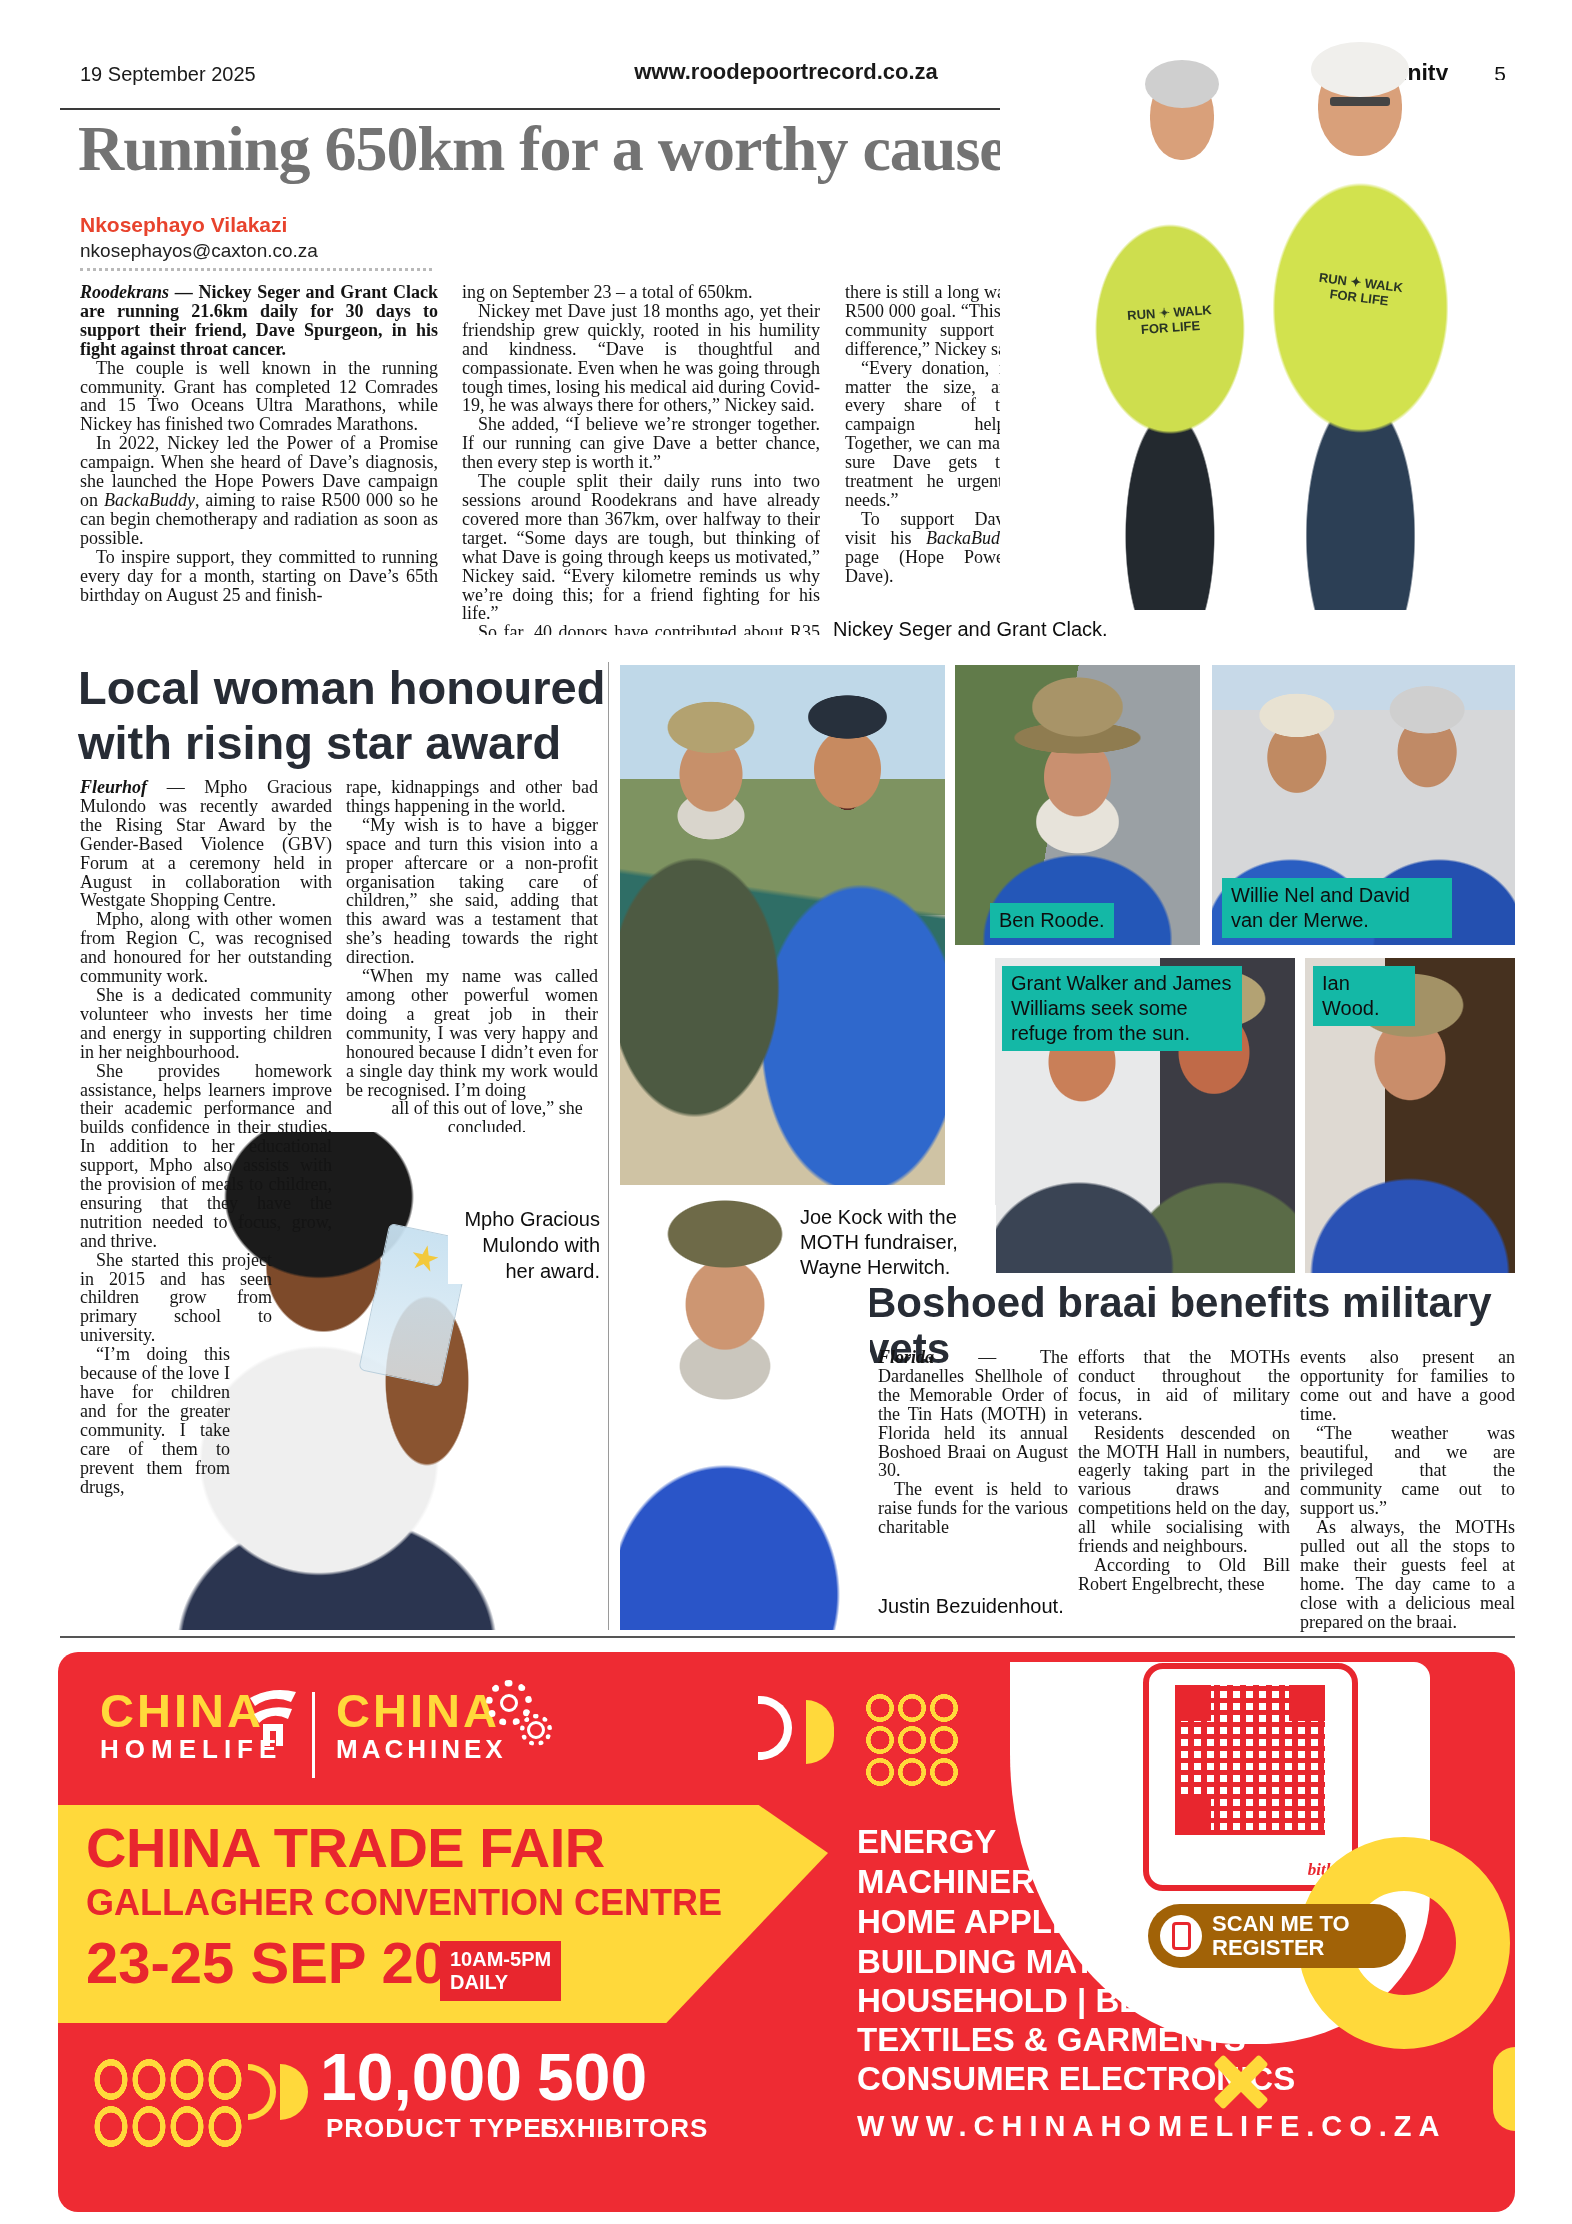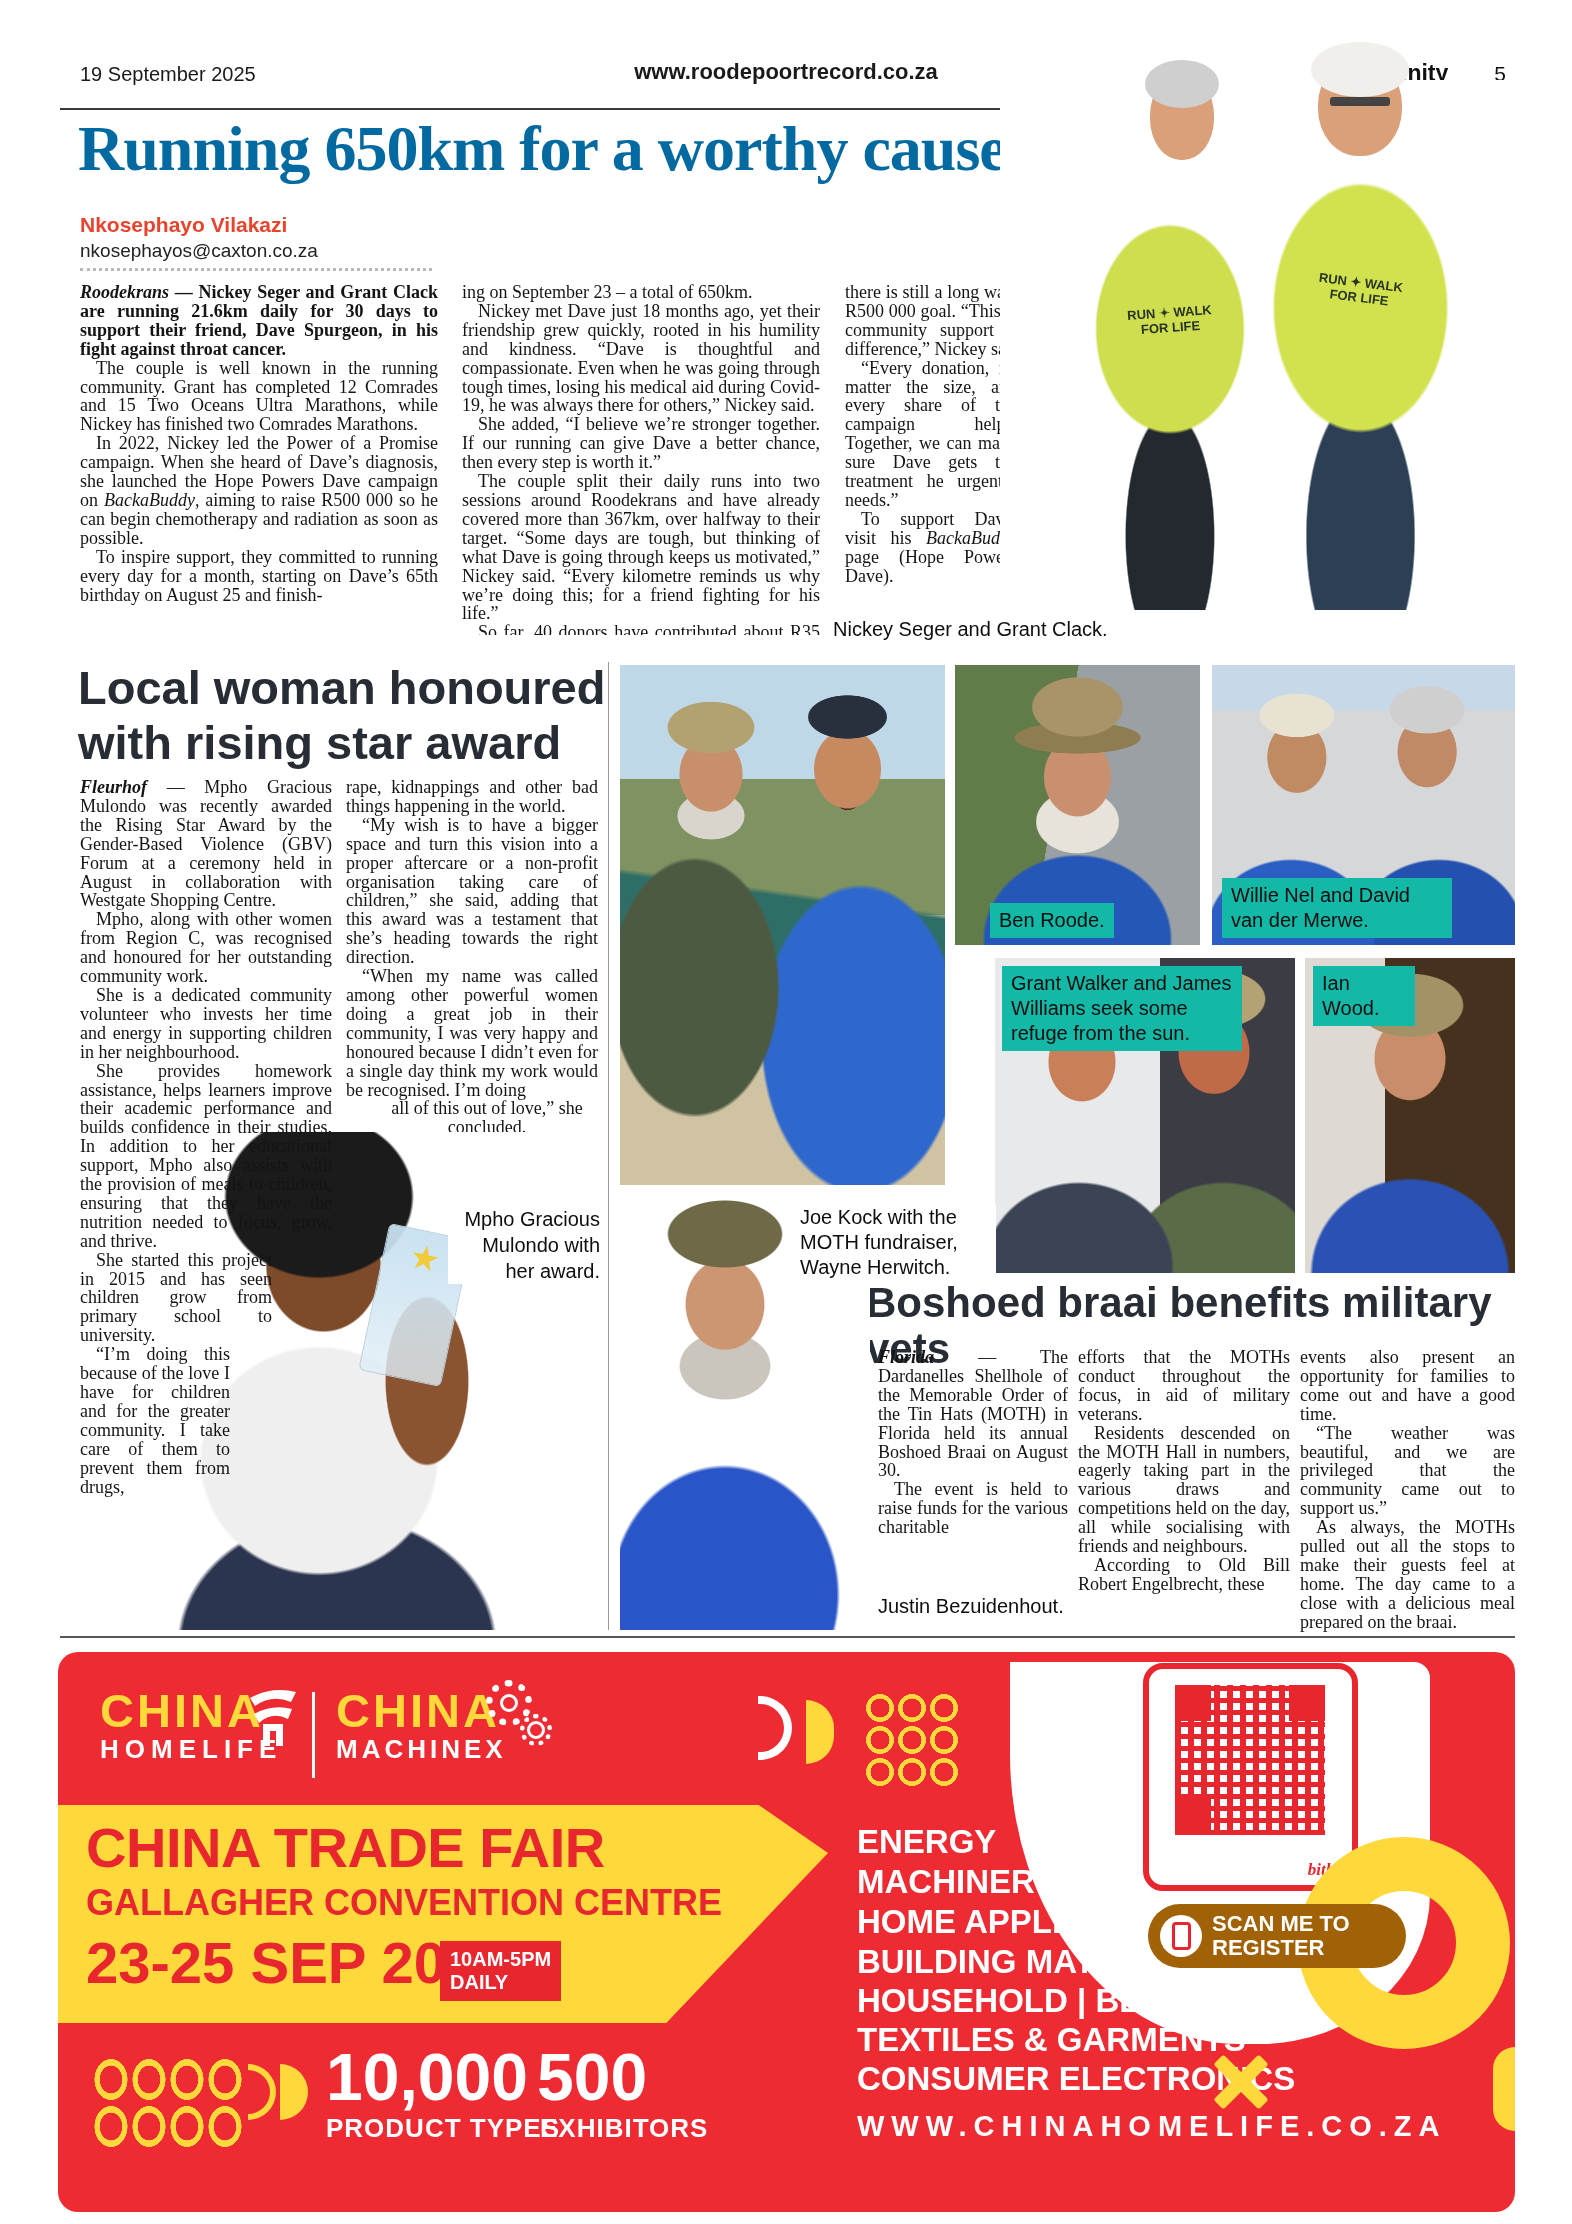--- a/index.html
+++ b/index.html
@@ -6,21 +6,21 @@
   #page{position:relative;width:1572px;height:2224px;background:#fff;overflow:hidden;
         font-family:"Liberation Sans","DejaVu Sans",sans-serif;}
   .abs{position:absolute;}
   
   .hdr{font:20px/24px "Liberation Sans",sans-serif;color:#1a1a1a;}
   .hdr-site{font-weight:600;font-size:22px;}
   .hdr-sec{font-weight:700;font-size:23px;color:#111;}
   .hdr-pg{font-size:21px;color:#111;}
   .rule{position:absolute;background:#3a3a3a;}
   
-  .h1{position:absolute;font:700 64px/66px "Liberation Serif","DejaVu Serif",serif;color:#0369a1;letter-spacing:-1px;}
+  .h1{position:absolute;font:700 64px/66px "Liberation Serif","DejaVu Serif",serif;color:#737373;letter-spacing:-1px;}
   .h2{position:absolute;font:600 47px/55px "Liberation Sans",sans-serif;color:#272c35;}
   .h3{position:absolute;font:600 42px/46px "Liberation Sans",sans-serif;color:#272c35;}
   
   .byname{position:absolute;font:700 21px/24px "Liberation Sans",sans-serif;color:#e8432d;}
   .bymail{position:absolute;font:19px/22px "Liberation Sans",sans-serif;color:#222;}
   .dotrule{position:absolute;border-top:3px dotted #b9b9b9;}
   
   .col{position:absolute;font:18px/18.9px "Liberation Serif","DejaVu Serif",serif;color:#141414;text-align:justify;}
   .col p{margin:0;text-indent:16px;}
   .col p.np{text-indent:0;}
@@ -321,21 +321,21 @@
       <div class="adt3" style="position:absolute;left:28px;top:128px;">23-25 SEP 2025</div>
       <div class="hoursbox" style="left:382px;top:136px;">
         <div>10AM-5PM</div>
         <div>DAILY</div>
       </div>
     </div>
 
     <div class="adel dotsgrid" style="left:34px;top:404px;width:152px;height:94px;background-size:38px 47px;"></div>
     <div class="adel dshape doutline" style="left:190px;top:412px;"></div>
     <div class="adel dshape dsolid" style="left:222px;top:412px;"></div>
-    <div class="adel statv" style="left:268px;top:392px;">10,000</div>
+    <div class="adel statv" style="left:262px;top:392px;">10,000</div>
     <div class="adel statl" style="left:268px;top:462px;">PRODUCT TYPES</div>
     <div class="adel statv" style="left:479px;top:392px;">500</div>
     <div class="adel statl" style="left:482px;top:462px;">EXHIBITORS</div>
 
     <div class="catitem" style="top:172px;">ENERGY</div>
     <div class="catitem" style="top:212px;">MACHINERY</div>
     <div class="catitem" style="top:252px;">HOME APPLIANCES</div>
     <div class="catitem" style="top:292px;">BUILDING MATERIALS</div>
     <div class="catitem" style="top:331px;">HOUSEHOLD | BEAUTY</div>
     <div class="catitem" style="top:370px;">TEXTILES &amp; GARMENTS</div>

